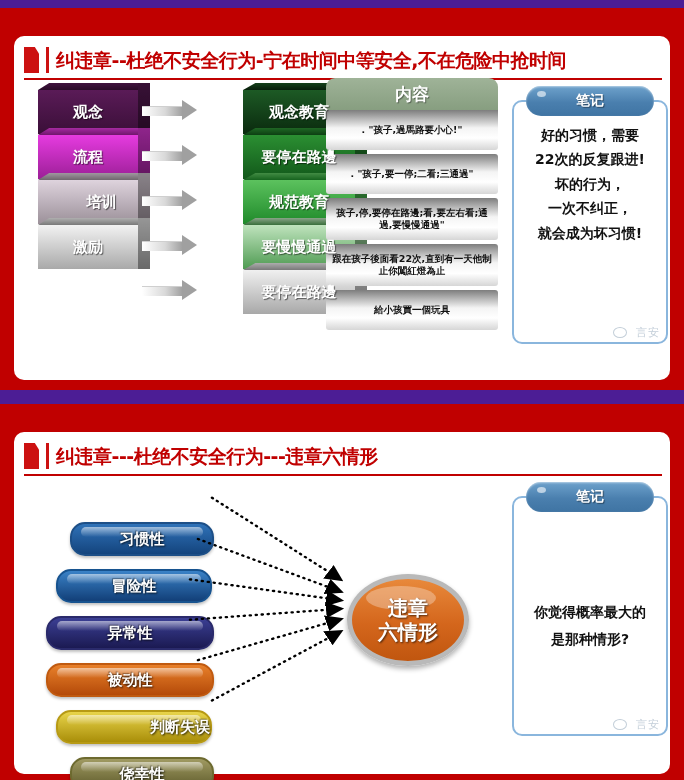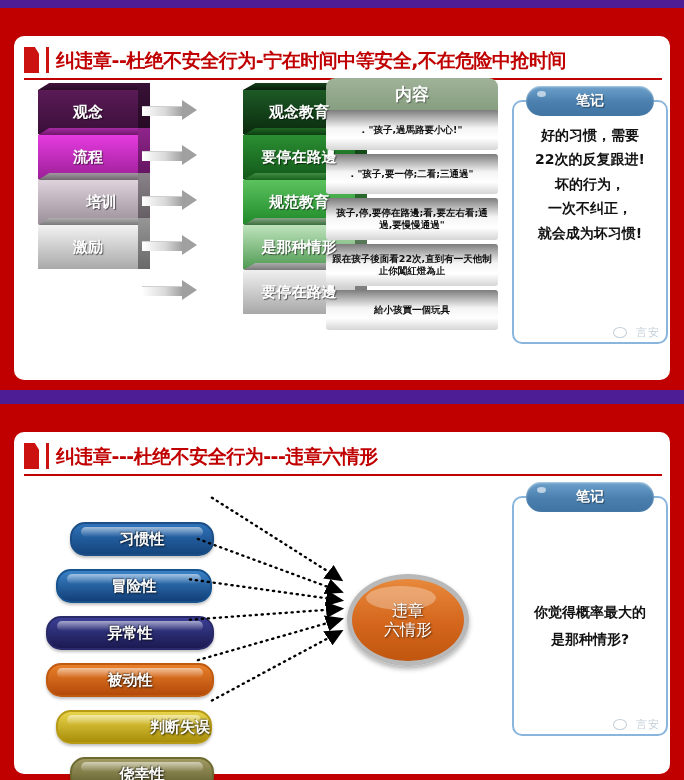--- a/index.html
+++ b/index.html
@@ -178,21 +178,21 @@
     border:5px solid #b9b9b9;
     display:flex;flex-direction:column;align-items:center;justify-content:center;
     box-shadow:0 3px 5px rgba(0,0,0,.3);
   }
   .ellipse::before{
     content:"";position:absolute;left:14px;top:7px;width:70px;height:24px;
     border-radius:50%;background:rgba(255,255,255,.3);
   }
   .ellipse em{
     position:relative;z-index:2;font-style:normal;
-    color:#ffffff;font-size:16px;font-weight:normal;line-height:1.2;
+    color:#ffffff;font-size:20px;font-weight:bold;line-height:1.2;
     text-shadow:1px 1px 2px rgba(0,0,0,.65);
   }
   .connectors{position:absolute;left:0;top:0;width:100%;height:100%;pointer-events:none;}
 </style>
 </head>
 <body>
 
 <div class="page">
 
   <div class="slide" id="slide1">
@@ -248,21 +248,21 @@
           <div class="box3d g1">
               <span>观念教育</span>
             </div>
           <div class="box3d g2">
               <span>要停在路邊</span>
             </div>
           <div class="box3d g3">
               <span>规范教育</span>
             </div>
           <div class="box3d g4">
-              <span>是那种情形</span>
+              <span>要慢慢通過</span>
             </div>
           <div class="box3d g5">
               <span>要停在路邊</span>
             </div>
         </div>
 
         <div class="content-col">
           <div class="content-head">内容</div>
           <div class="content-row r1">. "孩子,過馬路要小心!"</div>
           <div class="content-row">. "孩子,要一停;二看;三通過"</div>

